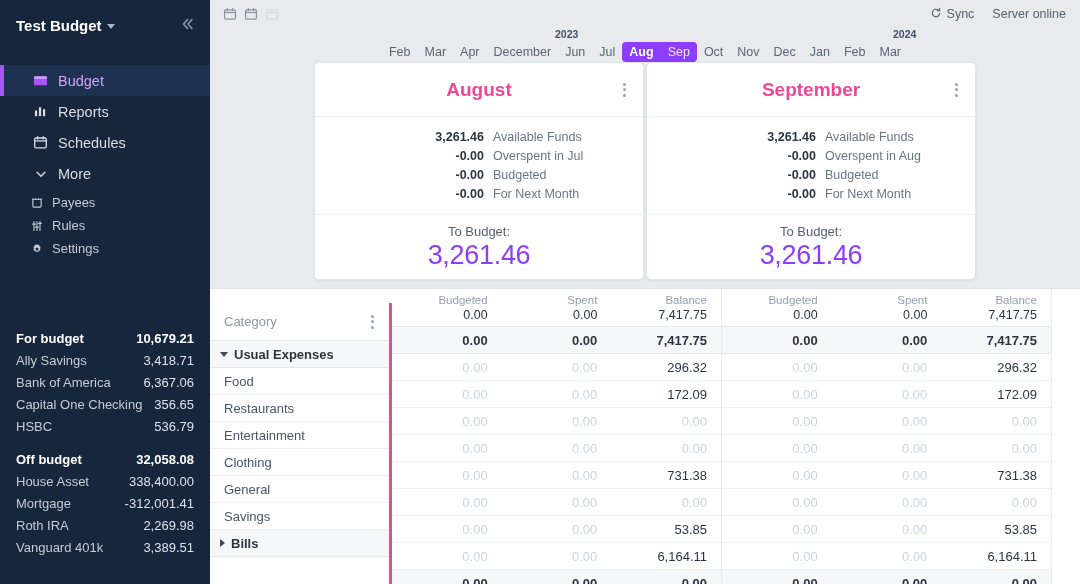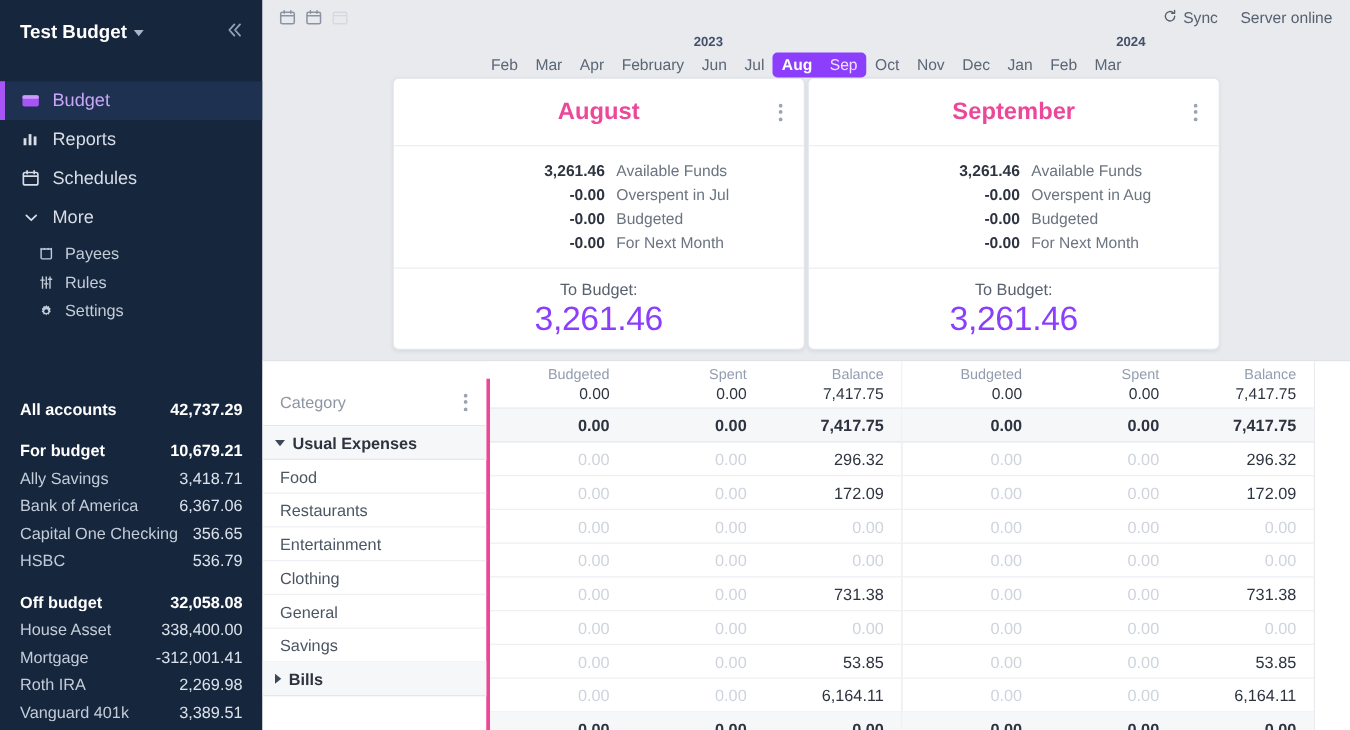--- a/index.html
+++ b/index.html
@@ -33,21 +33,21 @@
   .caret-down {
     width: 0; height: 0; border-left: 4px solid transparent;
     border-right: 4px solid transparent; border-top: 5px solid #aab4c4;
     margin-top: 2px;
   }
   .collapse-btn { color: #95a1b3; font-size: 17px; cursor: pointer; line-height: 1; }
 
   .nav { margin-top: 4px; }
   .nav-item {
     display: flex; align-items: center; gap: 9px;
-    padding: 7px 16px; font-size: 14.5px; color: #d8dde6;
+    padding: 7px 32px; font-size: 14.5px; color: #d8dde6;
     cursor: pointer; position: relative;
   }
   .nav-item.active { color: #c9a6f7; background: #1e3150; }
   .nav-item.active::before {
     content: ""; position: absolute; left: 0; top: 0; bottom: 0;
     width: 4px; background: #a855f7;
   }
   .nav-ico { width: 17px; height: 17px; display: inline-flex; align-items: center; justify-content: center; flex: 0 0 17px; }
   .nav-ico svg { display: block; }
 
@@ -284,24 +284,20 @@
               </svg>
           </span>
           <span>Settings</span>
         </div>
       </div>
     </nav>
 
     <div class="sb-divider"></div>
 
     <div class="accounts">
-      <div class="acct-row head">
-        <span class="nm">All accounts</span>
-        <span class="amt">42,737.29</span>
-      </div>
       <div class="acct-gap"></div>
 
       <div class="acct-row head">
         <span class="nm">For budget</span>
         <span class="amt">10,679.21</span>
       </div>
       <div class="acct-row">
         <span class="nm">Ally Savings</span>
         <span class="amt">3,418.71</span>
       </div>
@@ -389,21 +385,21 @@
       </div>
     </div>
 
     <div class="months">
       <div class="yr" style="left:305px">2023</div>
       <div class="yr" style="left:643px">2024</div>
       <div class="mrow">
         <span class="m">Feb</span>
         <span class="m">Mar</span>
         <span class="m">Apr</span>
-        <span class="m">February</span>
+        <span class="m">December</span>
         <span class="m">Jun</span>
         <span class="m">Jul</span>
         <span class="mpill">
           <span class="m sel">Aug</span>
           <span class="m sel second">Sep</span>
         </span>
         <span class="m">Oct</span>
         <span class="m">Nov</span>
         <span class="m">Dec</span>
         <span class="m">Jan</span>

